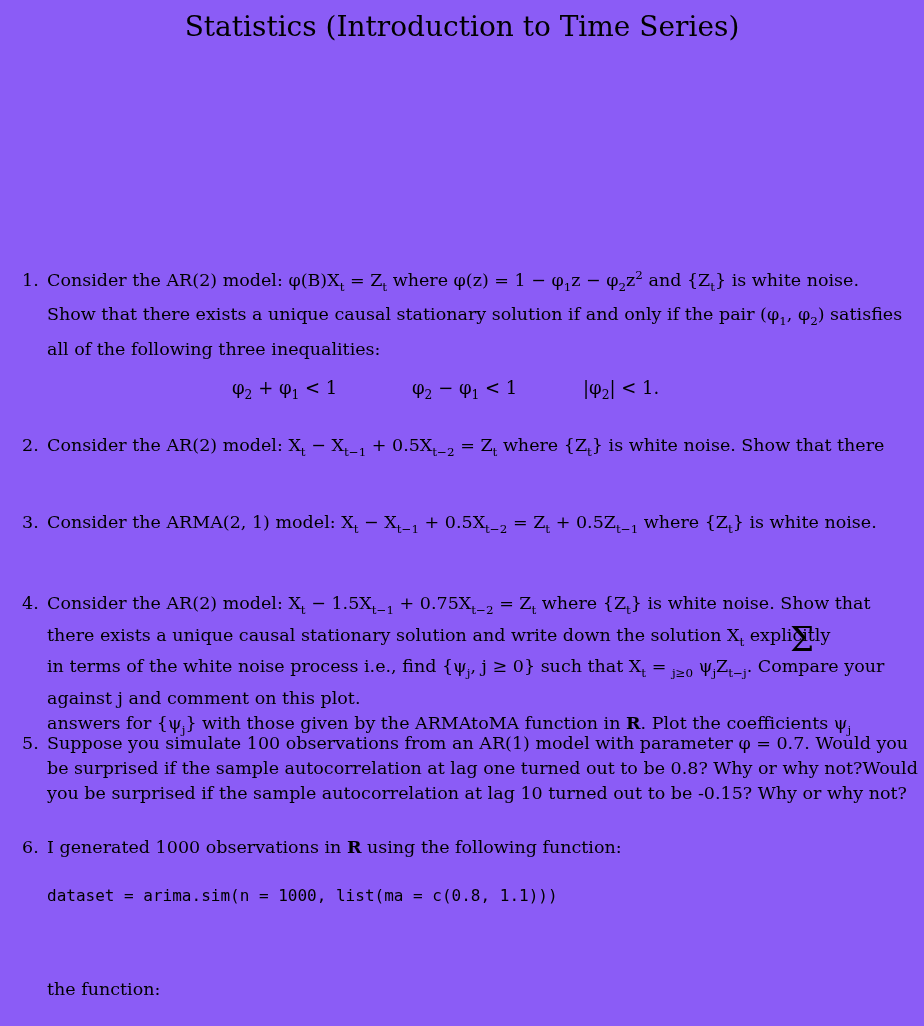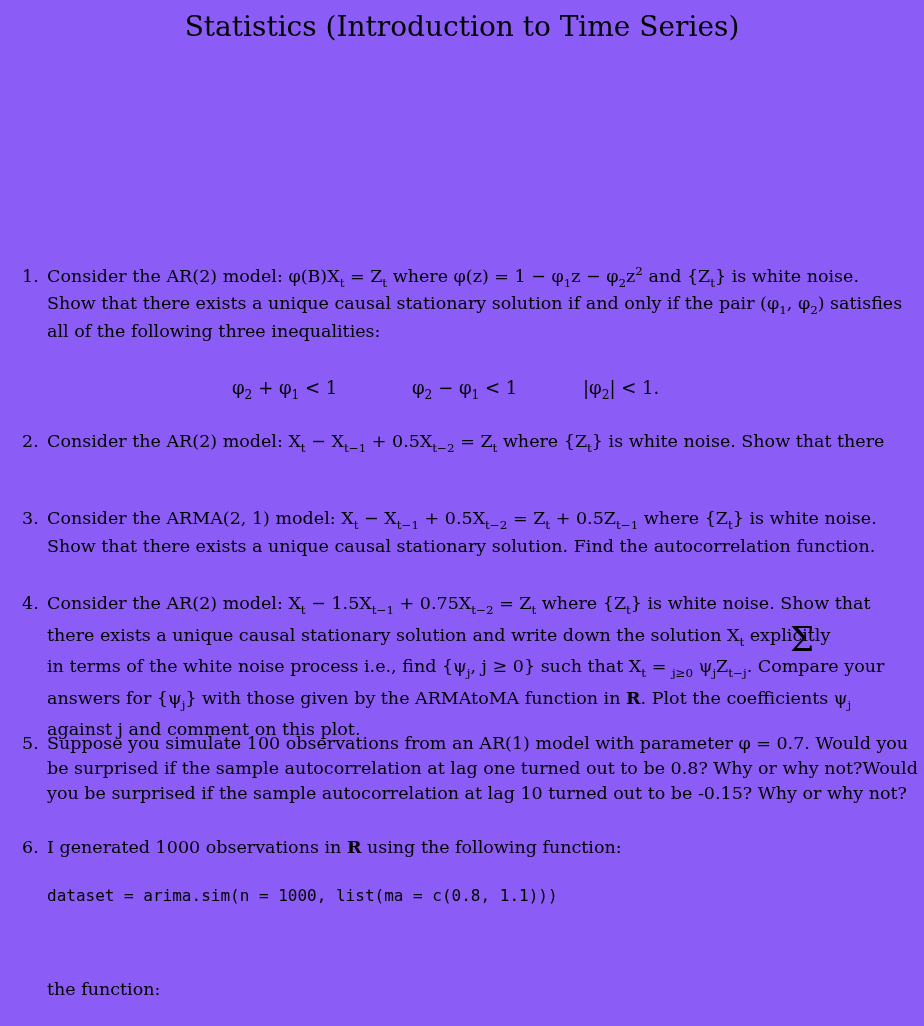--- a/index.html
+++ b/index.html
@@ -13,21 +13,21 @@
   }
   .doc-title{
     position:absolute;top:10px;left:0;width:100%;
     text-align:center;font-size:28px;
   }
   .prob{
     position:absolute;left:22px;
     white-space:nowrap;font-size:17.5px;
   }
   .pline{display:block;}
-  .lh31 .pline{line-height:21px;}
+  .lh31 .pline{line-height:28px;}
   .lh25 .pline{line-height:25px;}
   .num{display:inline-block;width:25px;}
   .cont{padding-left:25px;}
   sub,sup{font-size:68%;}
   .ineq{position:absolute;top:377px;font-size:18px;white-space:nowrap;}
   .i1{left:232px;}
   .i2{left:412px;}
   .i3{left:583px;}
   .sum{
     position:absolute;left:790px;top:622px;
@@ -59,29 +59,28 @@
   <div class="ineq i1">φ<sub>2</sub> + φ<sub>1</sub> &lt; 1</div>
   <div class="ineq i2">φ<sub>2</sub> − φ<sub>1</sub> &lt; 1</div>
   <div class="ineq i3">|φ<sub>2</sub>| &lt; 1.</div>
 
   <div class="prob lh31" style="top:431px">
     <span class="pline"><span class="num">2.</span><span>Consider the AR(2) model: X<sub>t</sub> − X<sub>t−1</sub> + 0.5X<sub>t−2</sub> = Z<sub>t</sub> where {Z<sub>t</sub>} is white noise. Show that there</span></span>
   </div>
 
   <div class="prob lh31" style="top:508px">
     <span class="pline"><span class="num">3.</span><span>Consider the ARMA(2, 1) model: X<sub>t</sub> − X<sub>t−1</sub> + 0.5X<sub>t−2</sub> = Z<sub>t</sub> + 0.5Z<sub>t−1</sub> where {Z<sub>t</sub>} is white noise.</span></span>
-    <span class="pline cont">Show that there exists a unique causal stationary solution. Find the autocorrelation function.</span>
   </div>
 
   <div class="prob lh25" style="top:591px">
     <span class="pline"><span class="num">4.</span><span>Consider the AR(2) model: X<sub>t</sub> − 1.5X<sub>t−1</sub> + 0.75X<sub>t−2</sub> = Z<sub>t</sub> where {Z<sub>t</sub>} is white noise. Show that</span></span>
     <span class="pline cont">there exists a unique causal stationary solution and write down the solution X<sub>t</sub> explicitly</span>
     <span class="pline cont">in terms of the white noise process i.e., find {ψ<sub>j</sub>, j ≥ 0} such that X<sub>t</sub> = <sub>j≥0</sub> ψ<sub>j</sub>Z<sub>t−j</sub>. Compare your</span>
+    <span class="pline cont">against j and comment on this plot.</span>
     <span class="pline cont">answers for {ψ<sub>j</sub>} with those given by the ARMAtoMA function in <b>R</b>. Plot the coefficients ψ<sub>j</sub></span>
-    <span class="pline cont">against j and comment on this plot.</span>
   </div>
 
   <div class="sum">Σ</div>
 
   <div class="prob lh25" style="top:731px">
     <span class="pline"><span class="num">5.</span><span>Suppose you simulate 100 observations from an AR(1) model with parameter φ = 0.7. Would you</span></span>
     <span class="pline cont">be surprised if the sample autocorrelation at lag one turned out to be 0.8? Why or why not?Would</span>
     <span class="pline cont">you be surprised if the sample autocorrelation at lag 10 turned out to be -0.15? Why or why not?</span>
   </div>
 

